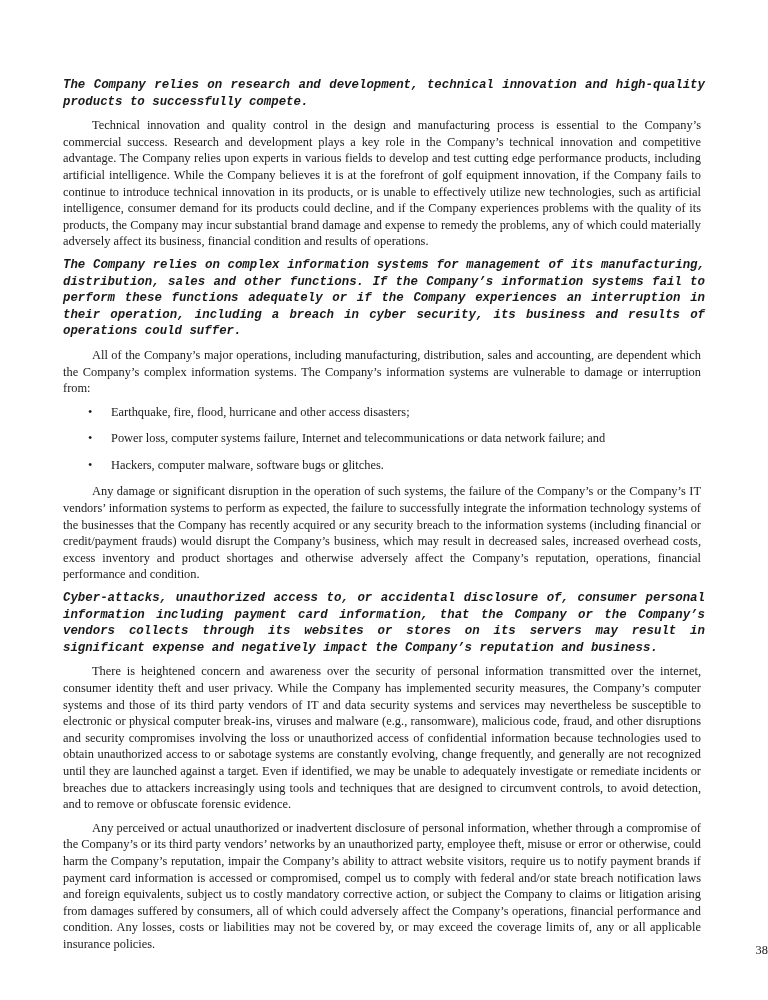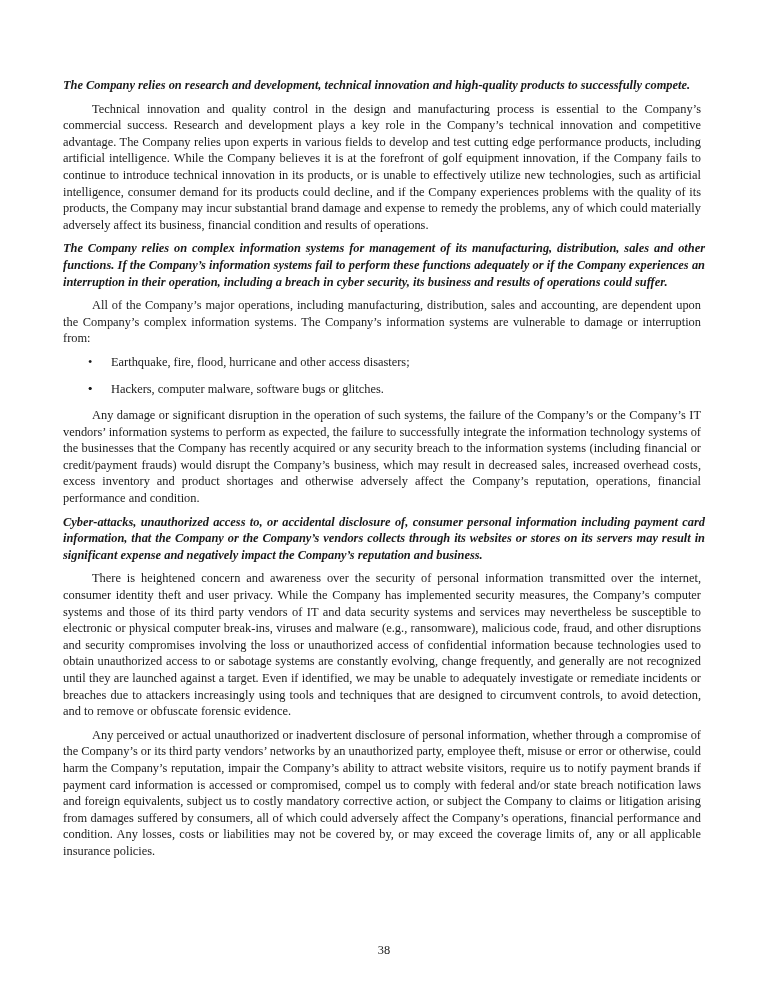--- a/index.html
+++ b/index.html
@@ -21,20 +21,21 @@
       top: 77px;
       width: 642px;
       font-size: 12.4px;
       line-height: 16.6px;
     }
     .heading {
       font-style: italic;
       font-weight: bold;
       text-align: justify;
       margin: 0 0 7px 0;
+      font-family: Liberation Mono, monospace;
     }
     .para {
       text-align: justify;
       text-indent: 29px;
       margin: 0 4px 7px 0;
     }
     .bullets {
       list-style: none;
       margin: 2px 0 6px 0;
       padding: 0;
@@ -47,43 +48,44 @@
     .bullet-dot {
       position: absolute;
       left: 25px;
       top: 0;
     }
     .page-number {
       position: absolute;
       top: 943px;
       left: 0;
       width: 768px;
-      text-align: center;
+      text-align: right;
       font-family: "Liberation Serif", "DejaVu Serif", serif;
       font-size: 12.4px;
       color: #1a1a1a;
     }
   </style>
 </head>
 <body>
 
 <div class="page">
 
   <p class="heading">The Company relies on research and development, technical innovation and high-quality products to successfully compete.</p>
   <p class="para">Technical innovation and quality control in the design and manufacturing process is essential to the Company’s commercial success. Research and development plays a key role in the Company’s technical innovation and competitive advantage. The Company relies upon experts in various fields to develop and test cutting edge performance products, including artificial intelligence. While the Company believes it is at the forefront of golf equipment innovation, if the Company fails to continue to introduce technical innovation in its products, or is unable to effectively utilize new technologies, such as artificial intelligence, consumer demand for its products could decline, and if the Company experiences problems with the quality of its products, the Company may incur substantial brand damage and expense to remedy the problems, any of which could materially adversely affect its business, financial condition and results of operations.</p>
 
   <p class="heading">The Company relies on complex information systems for management of its manufacturing, distribution, sales and other functions. If the Company’s information systems fail to perform these functions adequately or if the Company experiences an interruption in their operation, including a breach in cyber security, its business and results of operations could suffer.</p>
-  <p class="para">All of the Company’s major operations, including manufacturing, distribution, sales and accounting, are dependent upon the Company’s complex information systems. The Company’s information systems are vulnerable to damage or interruption from:</p>
+  <p class="para">All of the Company’s major operations, including manufacturing, distribution, sales and accounting, are dependent which the Company’s complex information systems. The Company’s information systems are vulnerable to damage or interruption from:</p>
   <ul class="bullets">
     <li class="bullet-item">
       <span class="bullet-dot">•</span>
       <span>Earthquake, fire, flood, hurricane and other access disasters;</span>
     </li>
     <li class="bullet-item">
       <span class="bullet-dot">•</span>
+      <span>Power loss, computer systems failure, Internet and telecommunications or data network failure; and</span>
     </li>
     <li class="bullet-item">
       <span class="bullet-dot">•</span>
       <span>Hackers, computer malware, software bugs or glitches.</span>
     </li>
   </ul>
   <p class="para">Any damage or significant disruption in the operation of such systems, the failure of the Company’s or the Company’s IT vendors’ information systems to perform as expected, the failure to successfully integrate the information technology systems of the businesses that the Company has recently acquired or any security breach to the information systems (including financial or credit/payment frauds) would disrupt the Company’s business, which may result in decreased sales, increased overhead costs, excess inventory and product shortages and otherwise adversely affect the Company’s reputation, operations, financial performance and condition.</p>
 
   <p class="heading">Cyber-attacks, unauthorized access to, or accidental disclosure of, consumer personal information including payment card information, that the Company or the Company’s vendors collects through its websites or stores on its servers may result in significant expense and negatively impact the Company’s reputation and business.</p>
   <p class="para">There is heightened concern and awareness over the security of personal information transmitted over the internet, consumer identity theft and user privacy. While the Company has implemented security measures, the Company’s computer systems and those of its third party vendors of IT and data security systems and services may nevertheless be susceptible to electronic or physical computer break-ins, viruses and malware (e.g., ransomware), malicious code, fraud, and other disruptions and security compromises involving the loss or unauthorized access of confidential information because technologies used to obtain unauthorized access to or sabotage systems are constantly evolving, change frequently, and generally are not recognized until they are launched against a target. Even if identified, we may be unable to adequately investigate or remediate incidents or breaches due to attackers increasingly using tools and techniques that are designed to circumvent controls, to avoid detection, and to remove or obfuscate forensic evidence.</p>

